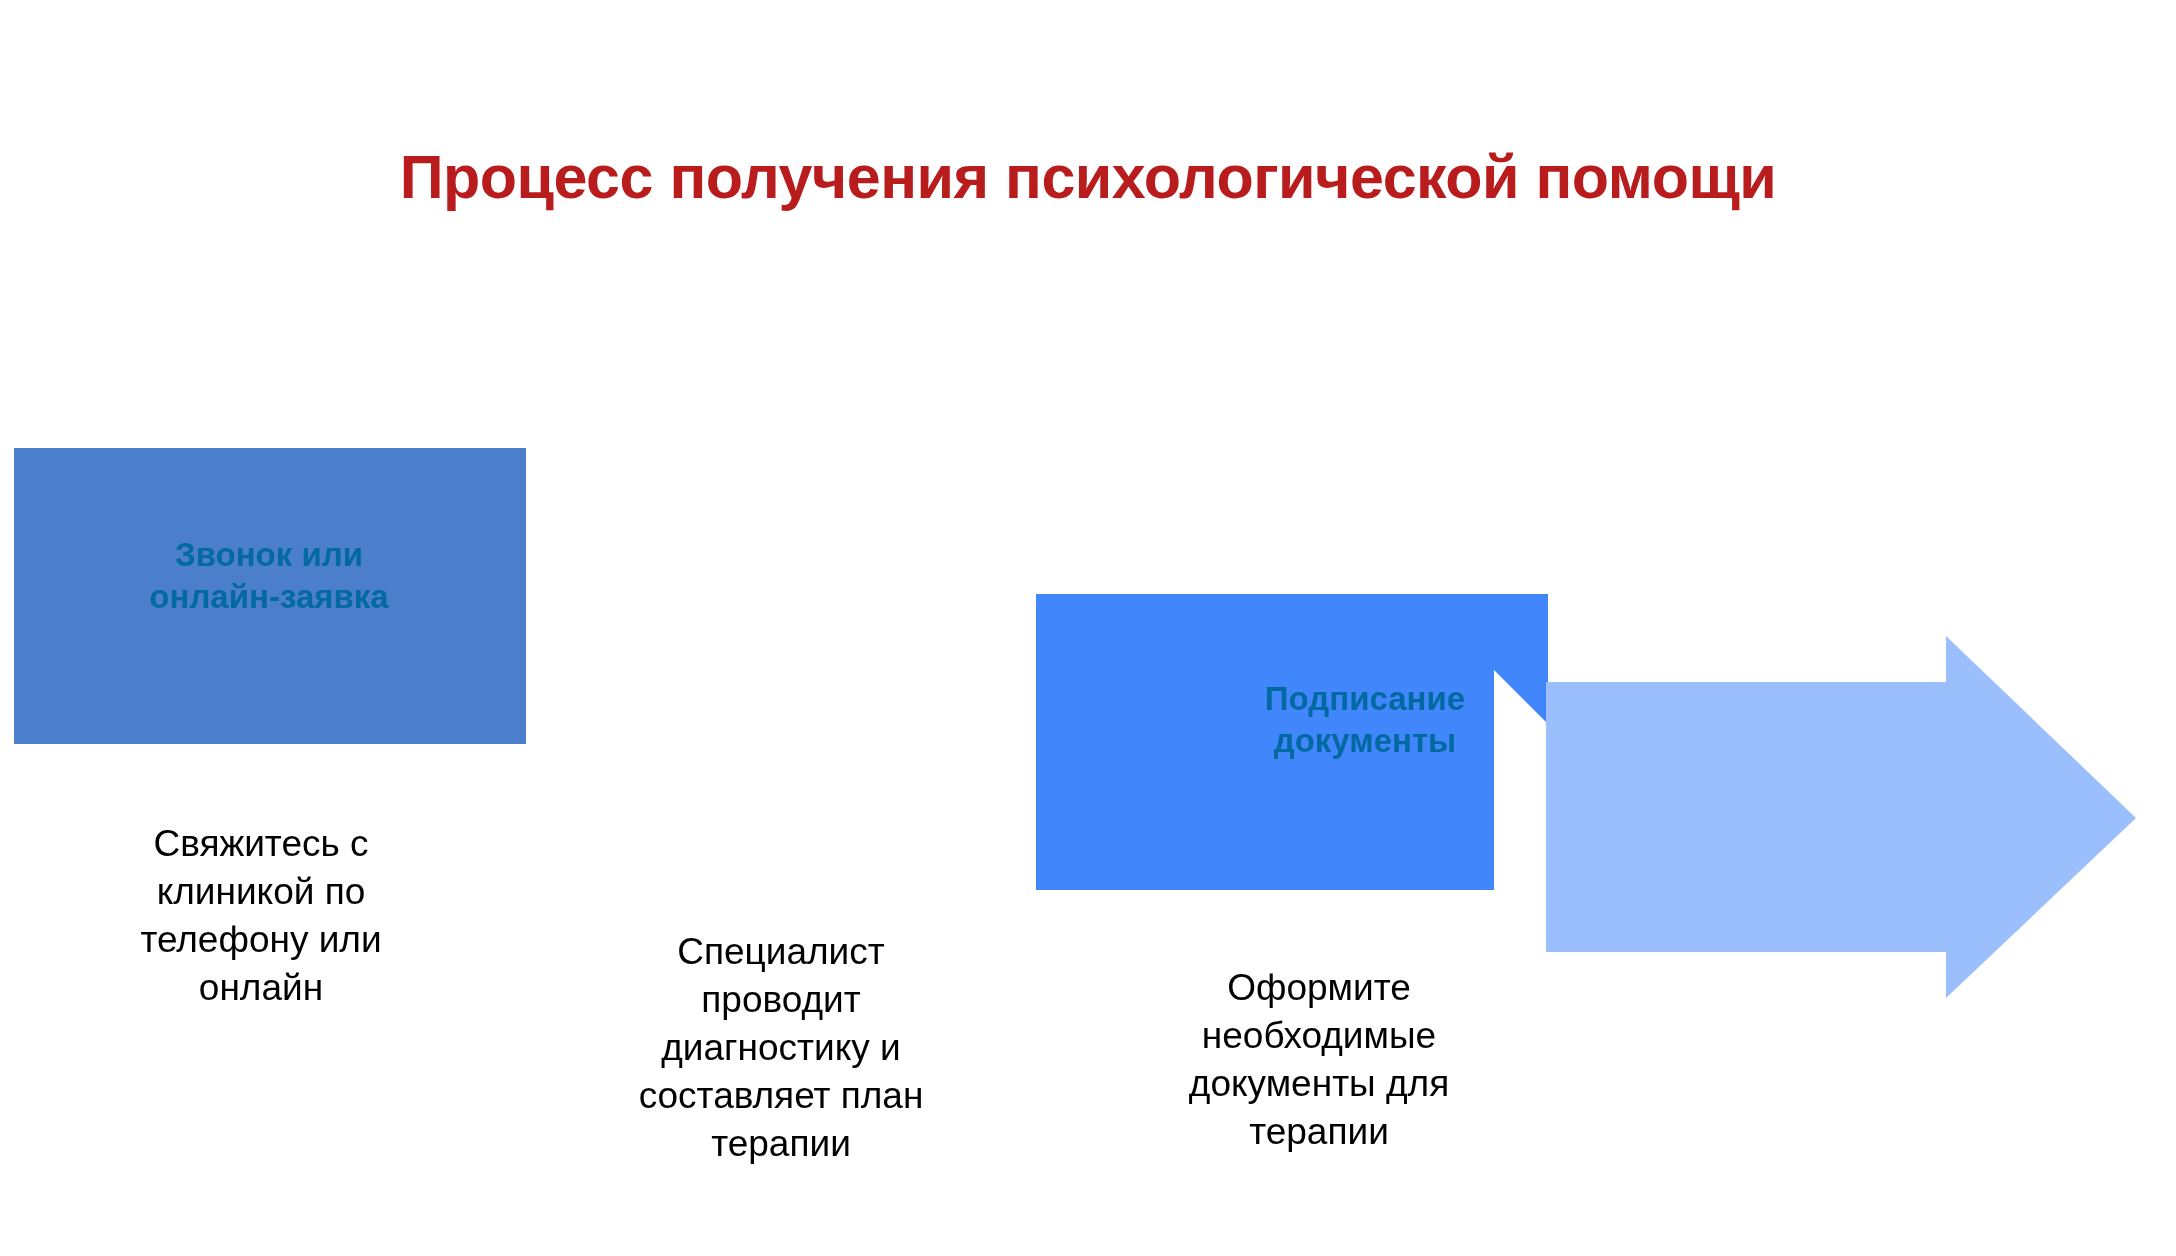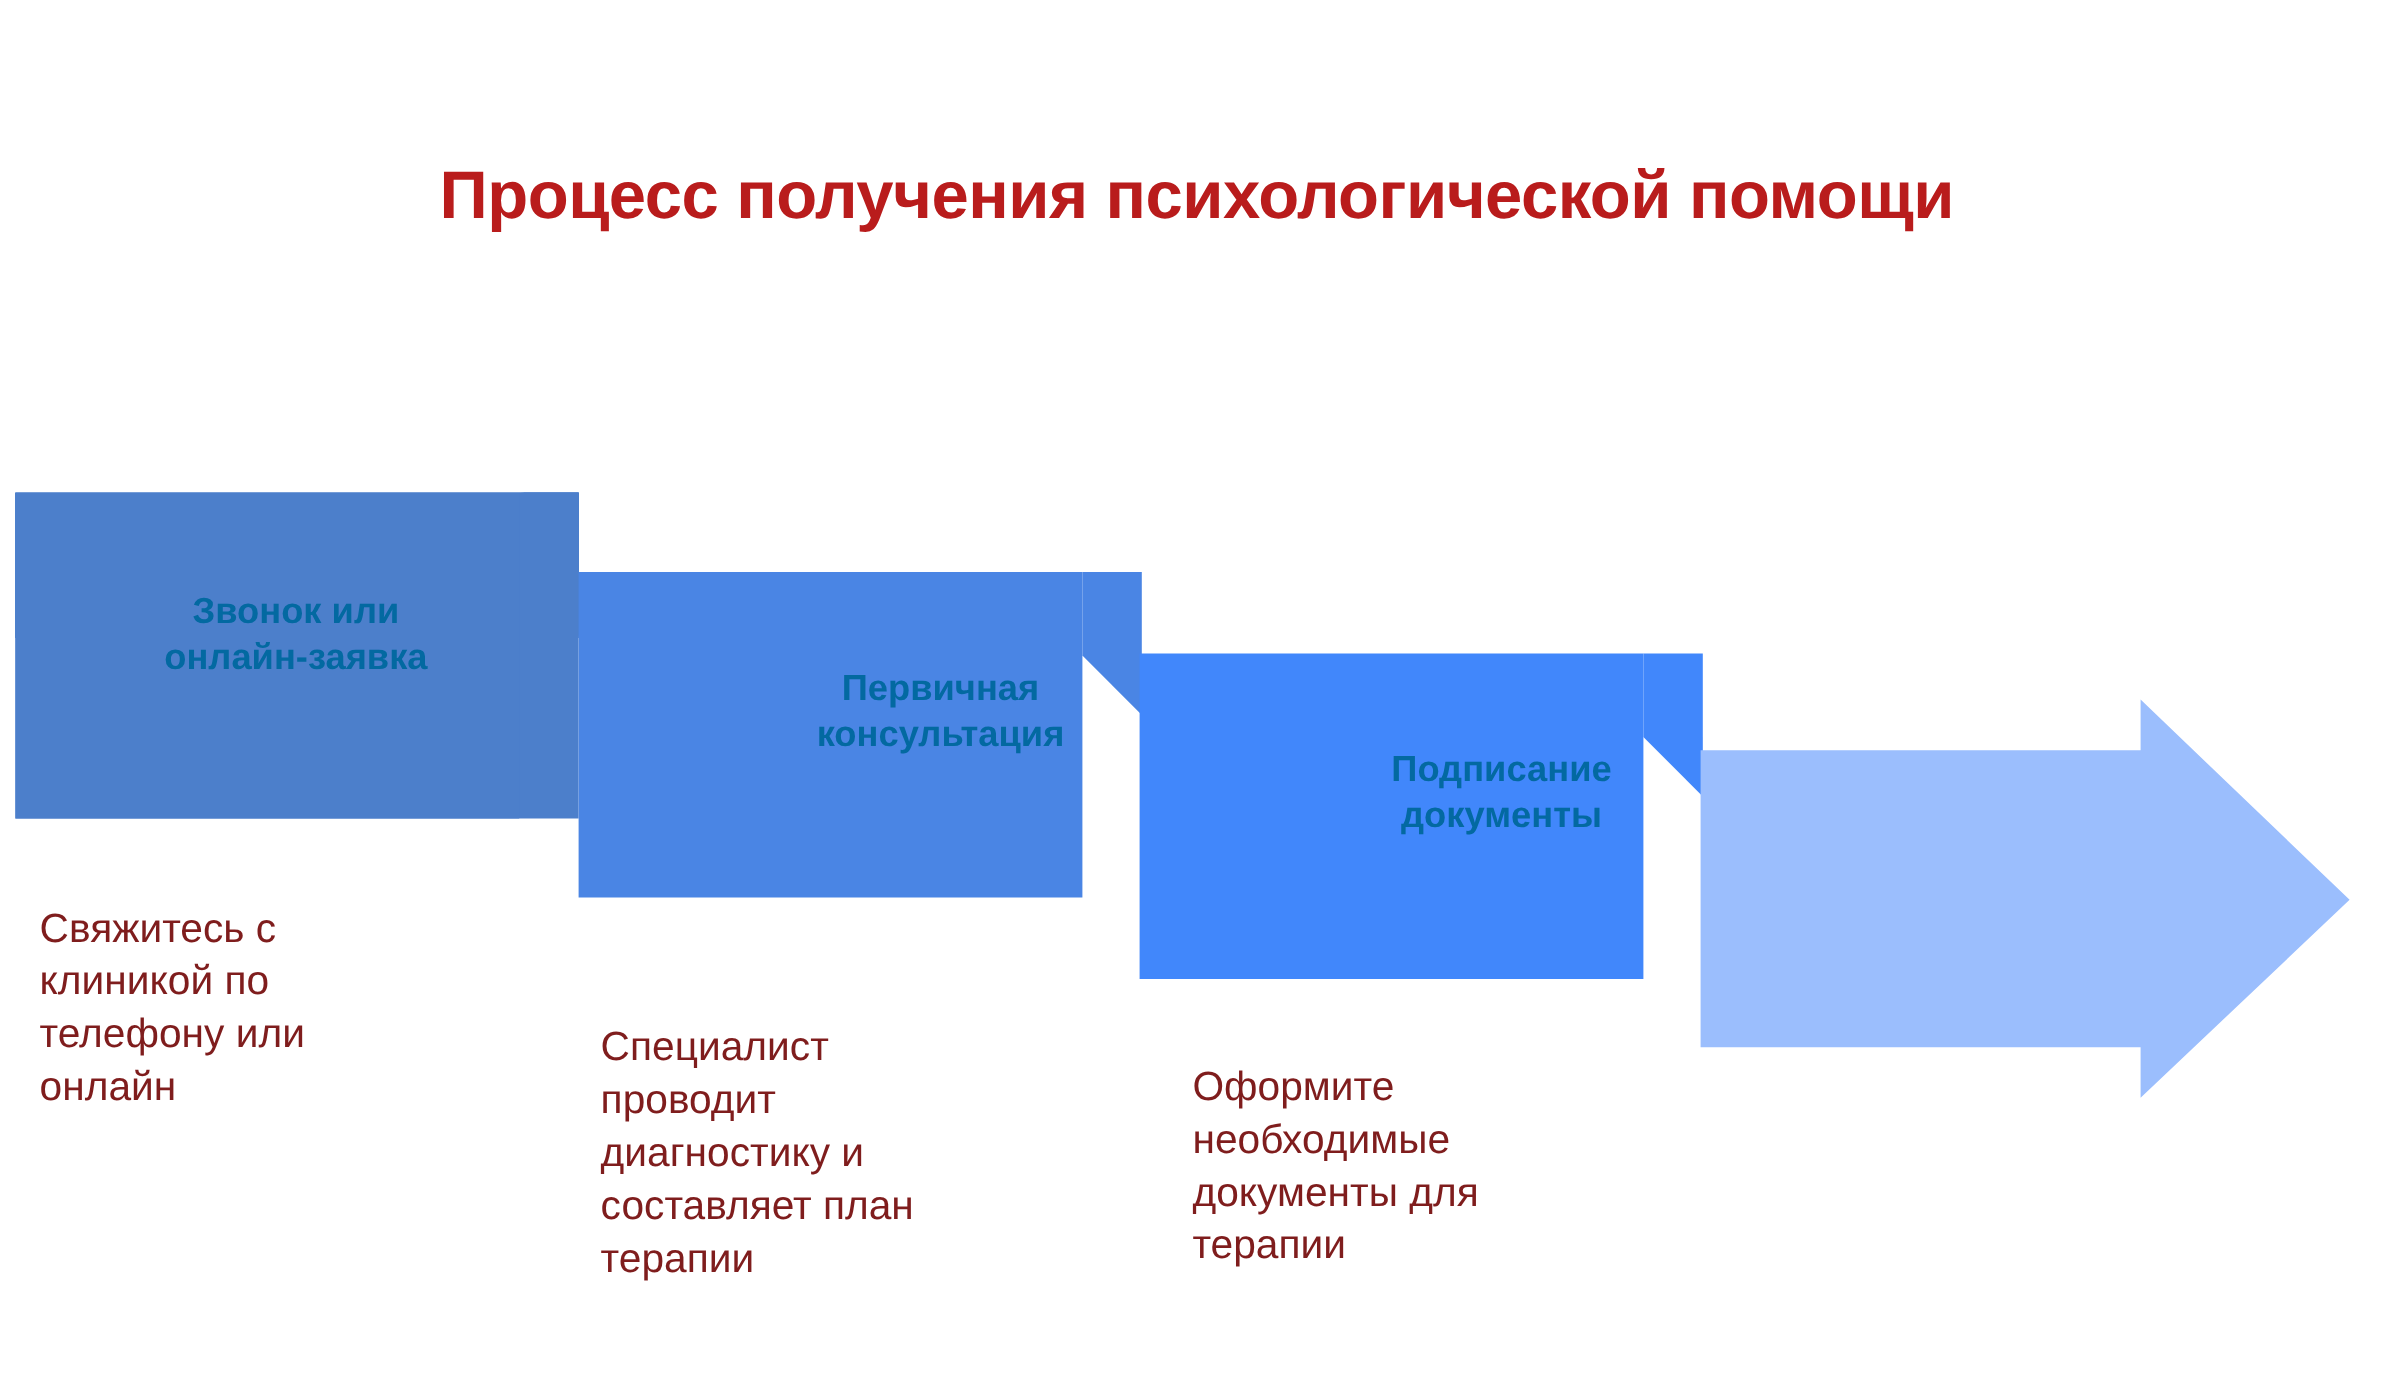--- a/index.html
+++ b/index.html
@@ -82,24 +82,24 @@
   
   #stage-4 { left: 1546px; top: 636px; width: 600px; height: 362px; }
   #stage-4 .stage-label {
     left: 0; top: 152px; width: 520px;
     font-size: 33px;
   }
 
   
   .caption {
     position: absolute;
-    color: #7f1d1d;
+    color: #000000;
     font-size: 37px;
     line-height: 1.30;
-    text-align: left;
+    text-align: center;
     white-space: pre-line;
   }
   #caption-1 { left: 36px; top: 820px; width: 450px; }
   #caption-2 { left: 546px; top: 892px; width: 470px; margin-top: 36px; }
   #caption-3 { left: 1084px; top: 964px; width: 470px; }
   #caption-4 { left: 1566px; top: 1036px; width: 470px; }
 </style>
 </head>
 <body>
 
@@ -129,28 +129,20 @@
       <polygon points="0,0 458,0 458,296 0,296" fill="#4C7FCB"></polygon>
 
       <polygon points="458,0 512,0 512,130 458,76" fill="#4C7FCB"></polygon>
 
       <polyline points="458,0 512,0 512,130" fill="none" stroke="#ffffff" stroke-width="0"></polyline>
     </svg>
     <div class="stage-label">Звонок или
 онлайн-заявка</div>
   </div>
 
-  <div class="stage" id="stage-2">
-    <svg class="stage-svg" width="700" height="300" viewBox="0 0 700 300">
-      <polygon points="0,0 458,0 458,296 0,296" fill="#4A85E4"></polygon>
-      <polygon points="458,0 512,0 512,130 458,76" fill="#4A85E4"></polygon>
-    </svg>
-    <div class="stage-label">Первичная
-консультация</div>
-  </div>
 
   <div class="stage" id="stage-3">
     <svg class="stage-svg" width="700" height="300" viewBox="0 0 700 300">
       <polygon points="0,0 458,0 458,296 0,296" fill="#4187FB"></polygon>
       <polygon points="458,0 512,0 512,130 458,76" fill="#4187FB"></polygon>
     </svg>
     <div class="stage-label">Подписание
 документы</div>
   </div>
 

